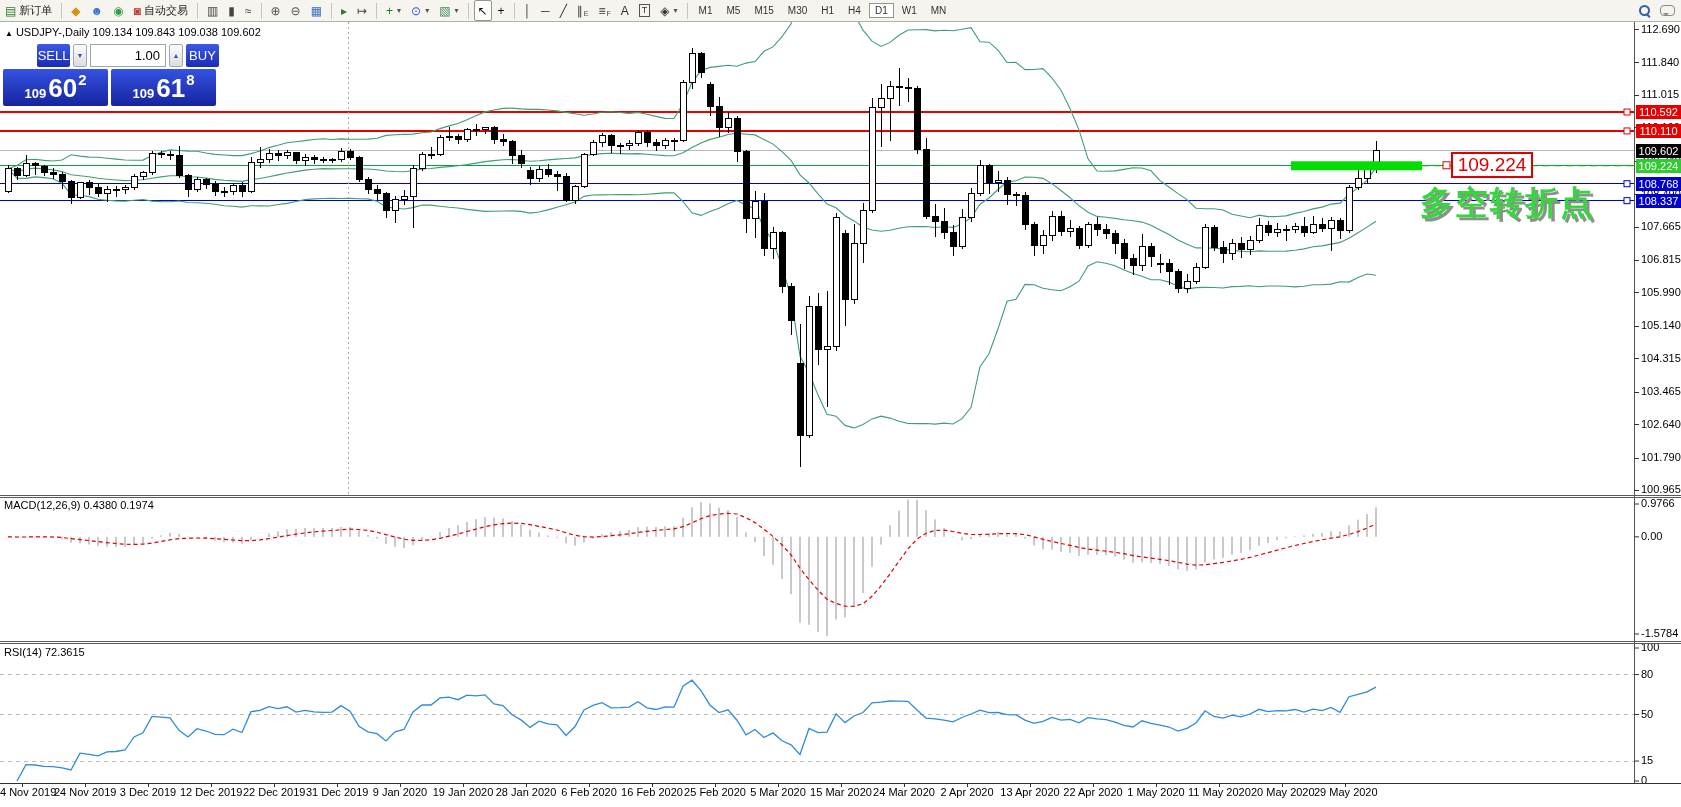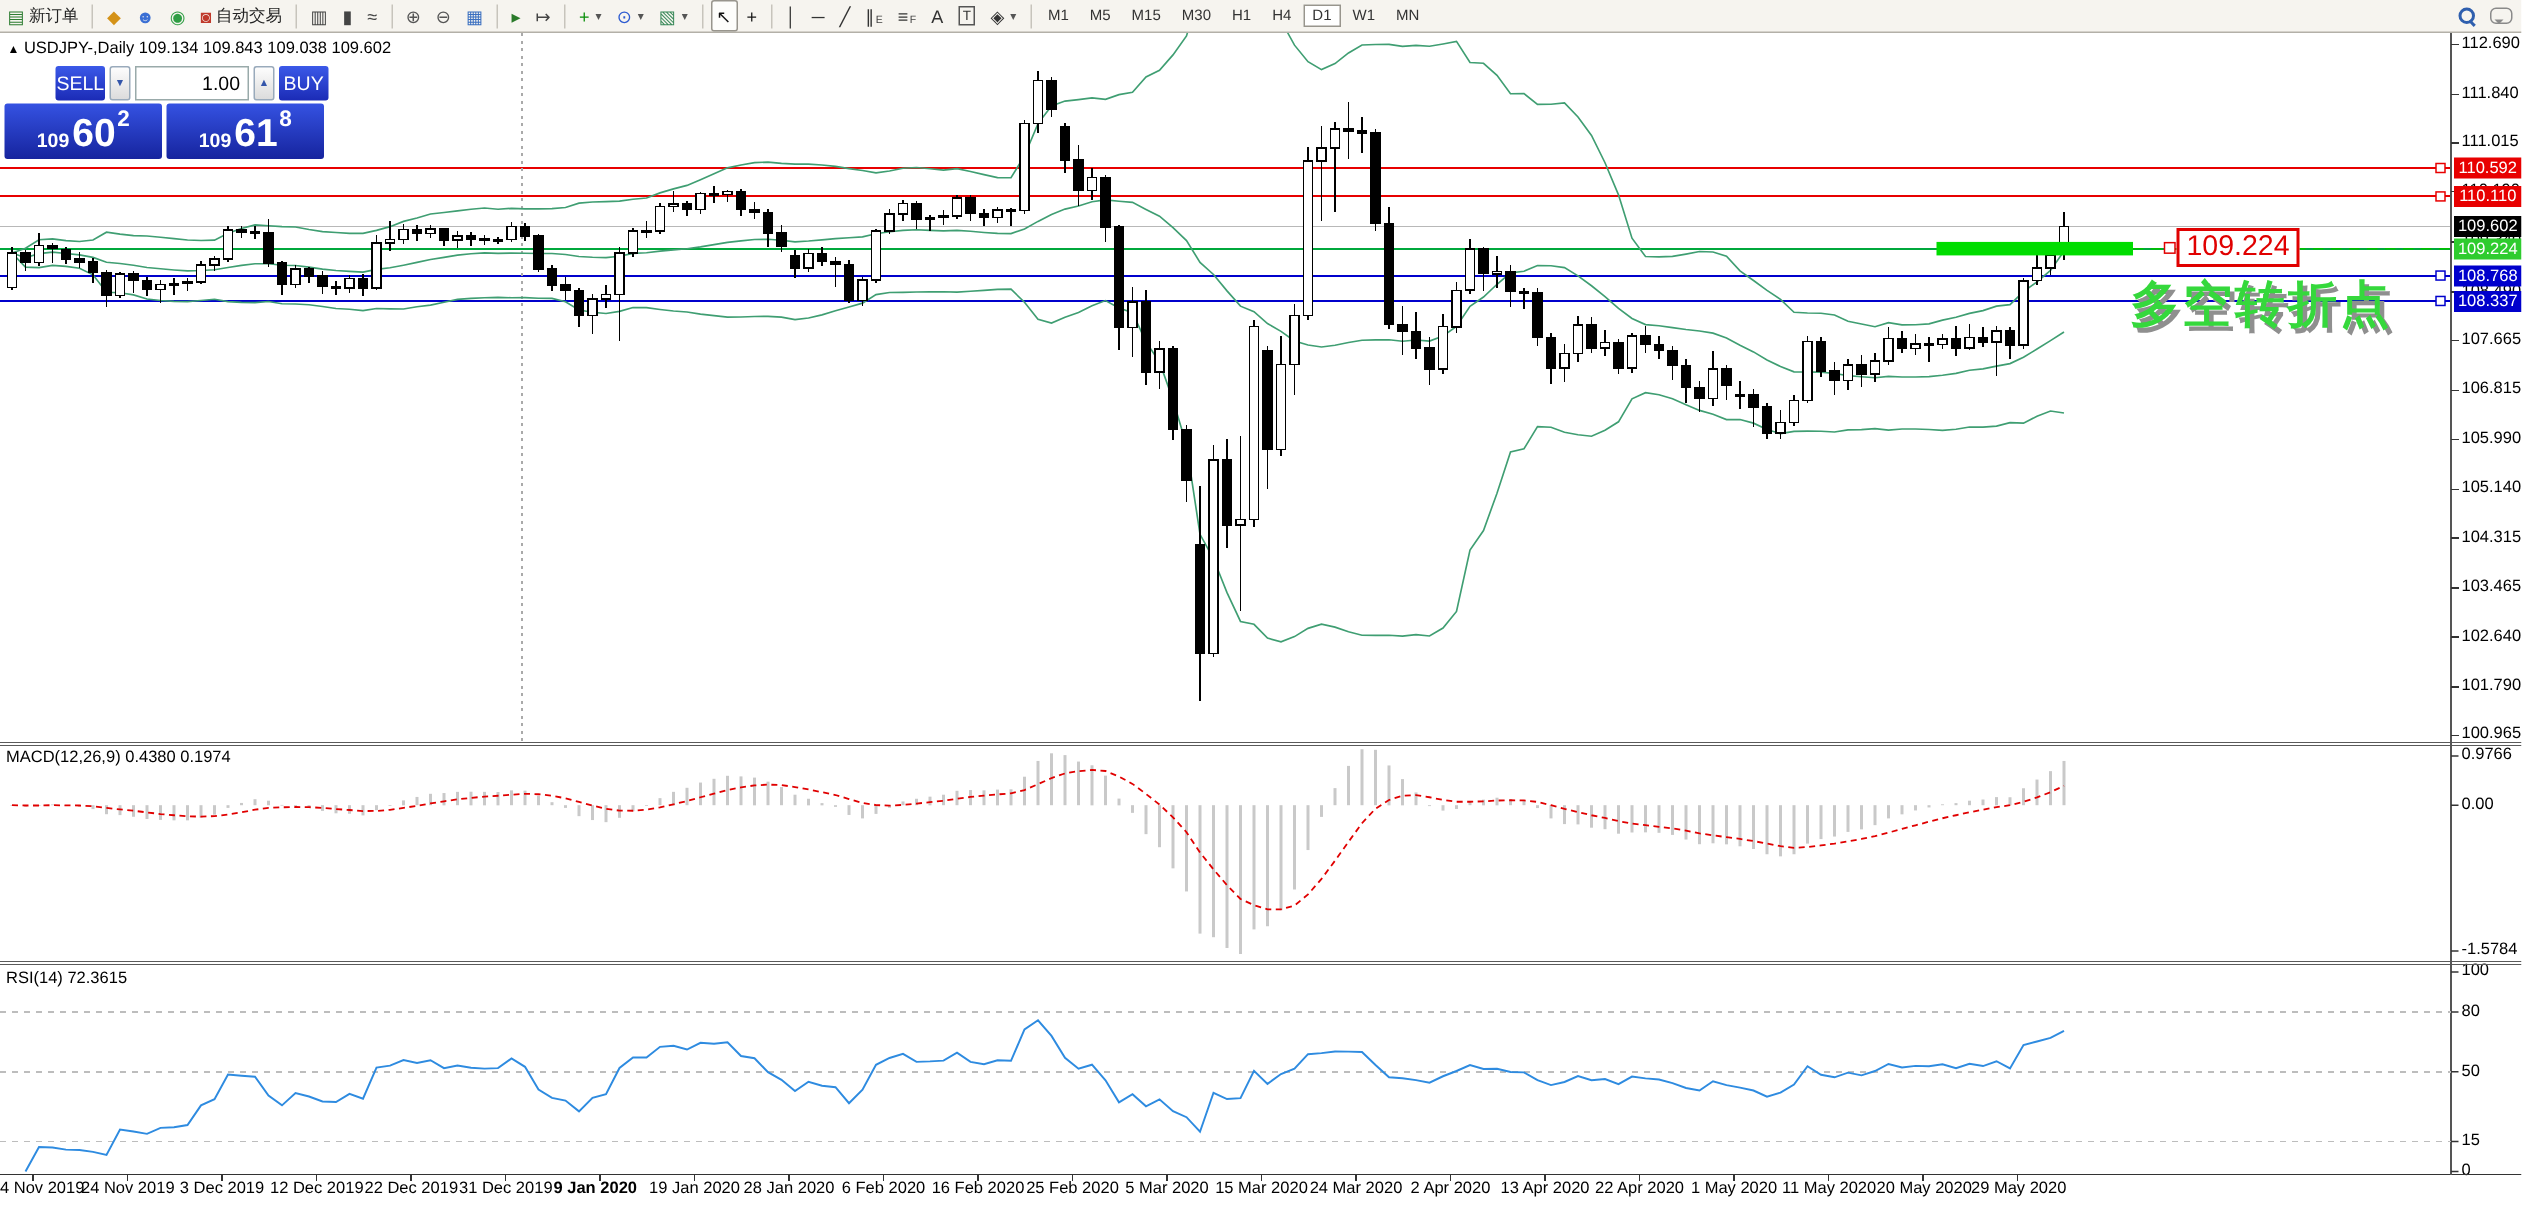--- a/index.html
+++ b/index.html
@@ -764,21 +764,21 @@
     <div class="badge" style="background: rgb(0, 0, 204); top: 176.701px;">108.768</div>
     <div class="badge" style="background: rgb(0, 0, 204); top: 193.644px;">108.337</div>
   </div>
 <div id="date-axis">
     <div class="date-label" style="left: 0px;">4 Nov 2019</div>
     <div class="date-label" style="left: 54px; width: 62px; text-align: center;">24 Nov 2019</div>
     <div class="date-label" style="left: 117px; width: 62px; text-align: center;">3 Dec 2019</div>
     <div class="date-label" style="left: 180px; width: 62px; text-align: center;">12 Dec 2019</div>
     <div class="date-label" style="left: 243px; width: 62px; text-align: center;">22 Dec 2019</div>
     <div class="date-label" style="left: 306px; width: 62px; text-align: center;">31 Dec 2019</div>
-    <div class="date-label" style="left: 369px; width: 62px; text-align: left; font-weight: bold;">9 Jan 2020</div>
+    <div class="date-label" style="left: 369px; width: 62px; text-align: center;">9 Jan 2020</div>
     <div class="date-label" style="left: 432px; width: 62px; text-align: center;">19 Jan 2020</div>
     <div class="date-label" style="left: 495px; width: 62px; text-align: center;">28 Jan 2020</div>
     <div class="date-label" style="left: 558px; width: 62px; text-align: center;">6 Feb 2020</div>
     <div class="date-label" style="left: 621px; width: 62px; text-align: center;">16 Feb 2020</div>
     <div class="date-label" style="left: 684px; width: 62px; text-align: center;">25 Feb 2020</div>
     <div class="date-label" style="left: 747px; width: 62px; text-align: center;">5 Mar 2020</div>
     <div class="date-label" style="left: 810px; width: 62px; text-align: center;">15 Mar 2020</div>
     <div class="date-label" style="left: 873px; width: 62px; text-align: center;">24 Mar 2020</div>
     <div class="date-label" style="left: 936px; width: 62px; text-align: center;">2 Apr 2020</div>
     <div class="date-label" style="left: 999px; width: 62px; text-align: center;">13 Apr 2020</div>

